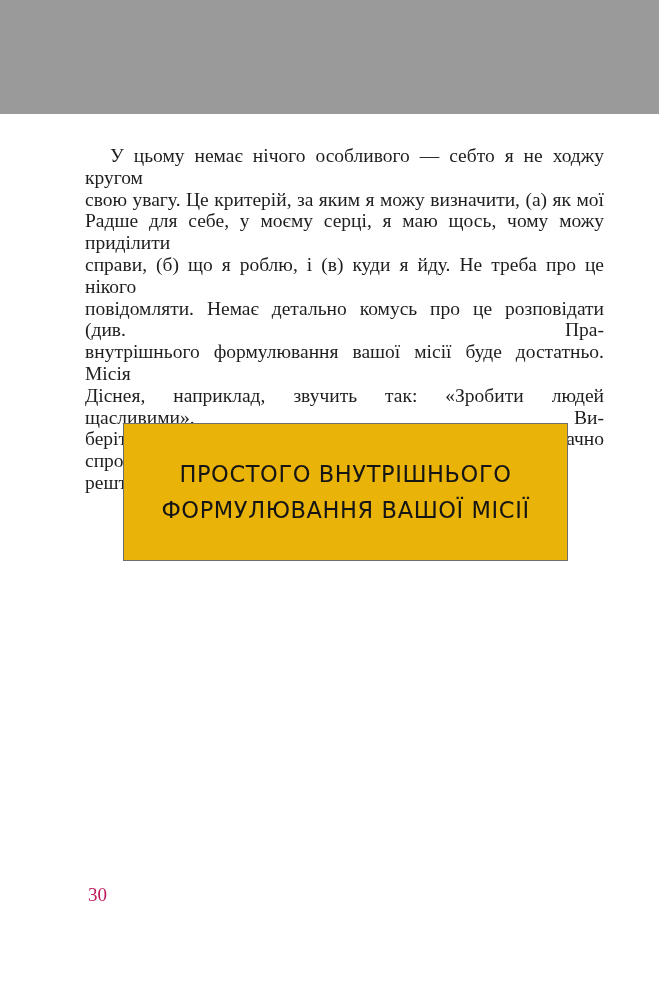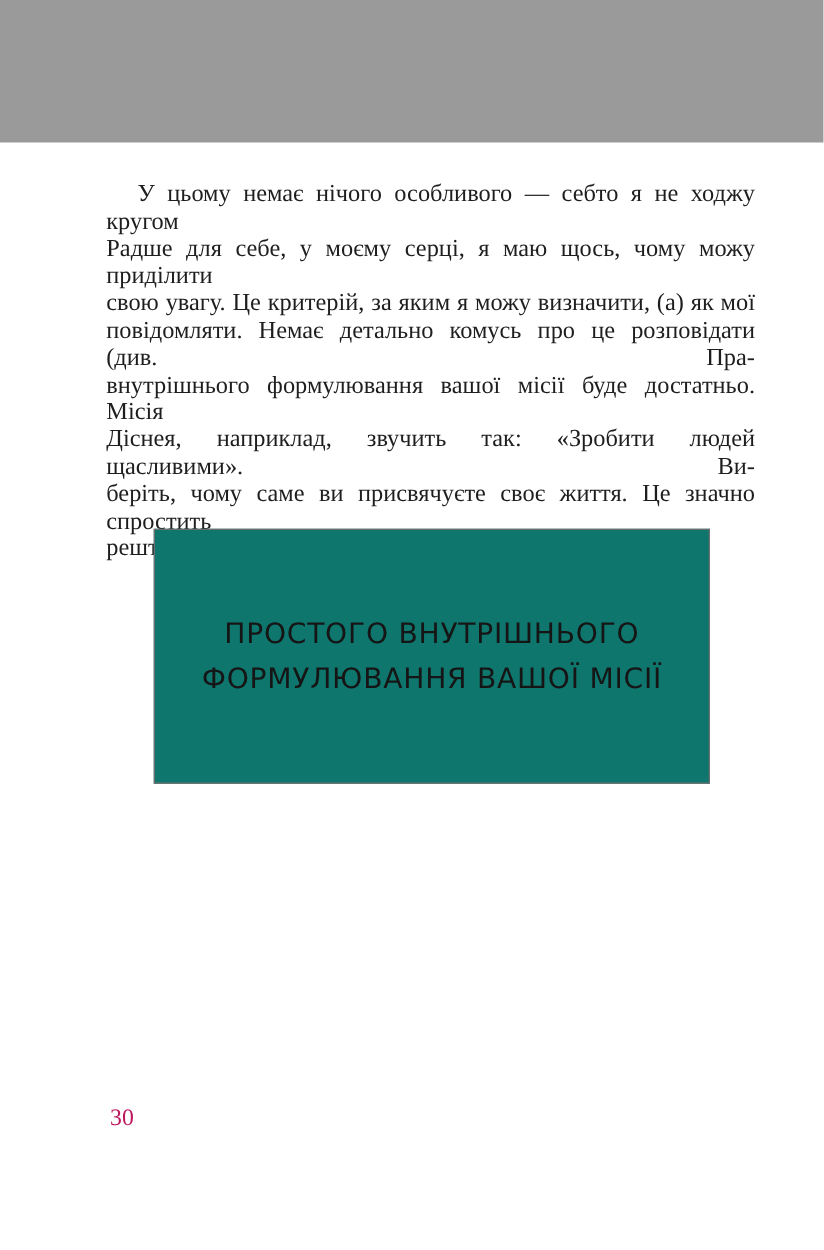--- a/index.html
+++ b/index.html
@@ -33,23 +33,23 @@
     text-align-last: justify;
     word-spacing: 0.5px;
   }
   .body-line.first-line { text-indent: 25px; }
   .body-line.last-line { text-align: left; text-align-last: left; }
   .callout-box {
     position: absolute;
     left: 123px;
     top: 423px;
     width: 445px;
-    height: 204px;
+    height: 138px;
     border: 1.5px solid #6e6e6e;
-    background: #0f766e;
+    background: #eab308;
     display: flex;
     flex-direction: column;
     justify-content: center;
     align-items: center;
   }
   .callout-line {
     font-family: "DejaVu Sans", sans-serif;
     font-size: 22.5px;
     line-height: 36.5px;
     letter-spacing: 0.6px;
@@ -68,22 +68,23 @@
 </style>
 </head>
 <body>
 
 <div class="page">
 
   <div class="header-band"></div>
 
   <div class="body-paragraph">
     <div class="body-line first-line">У цьому немає нічого особливого — себто я не ходжу кругом</div>
+    <div class="body-line">свою увагу. Це критерій, за яким я можу визначити, (а) як мої</div>
     <div class="body-line">Радше для себе, у моєму серці, я маю щось, чому можу приділити</div>
-    <div class="body-line">свою увагу. Це критерій, за яким я можу визначити, (а) як мої</div>
+    <div class="body-line">справи, (б) що я роблю, і (в) куди я йду. Не треба про це нікого</div>
     <div class="body-line">повідомляти. Немає детально комусь про це розповідати (див. Пра-</div>
     <div class="body-line">внутрішнього формулювання вашої місії буде достатньо. Місія</div>
     <div class="body-line">Діснея, наприклад, звучить так: «Зробити людей щасливими». Ви-</div>
     <div class="body-line">беріть, чому саме ви присвячуєте своє життя. Це значно спростить</div>
     <div class="body-line last-line">решту питань.</div>
   </div>
 
   <div class="callout-box">
     <div class="callout-line">ПРОСТОГО ВНУТРІШНЬОГО</div>
     <div class="callout-line">ФОРМУЛЮВАННЯ ВАШОЇ МІСІЇ</div>

